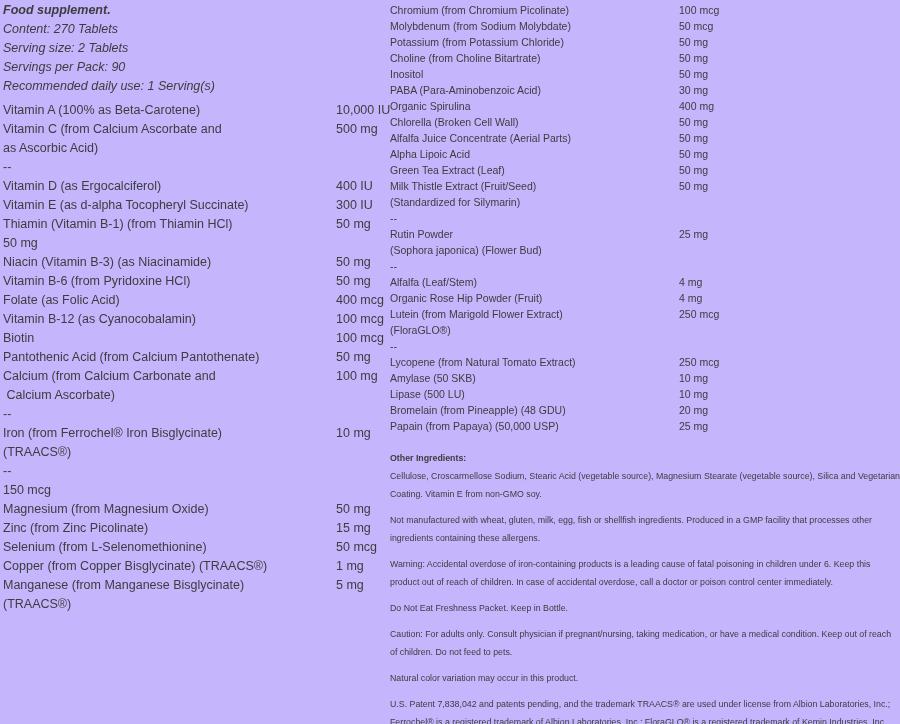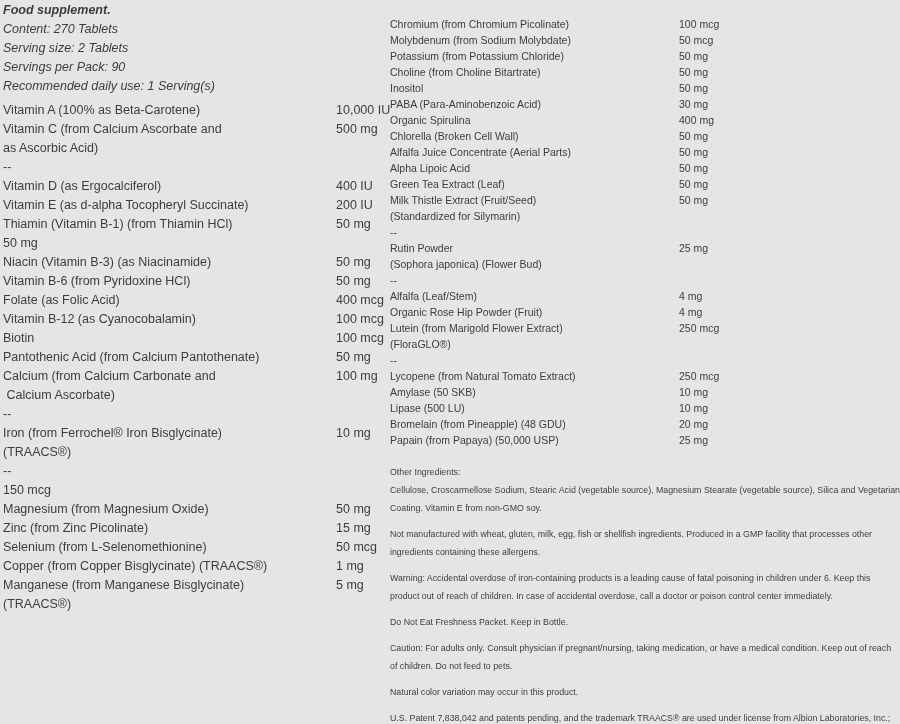--- a/index.html
+++ b/index.html
@@ -2,41 +2,41 @@
 <html><head>
 <meta charset="utf-8">
 <style>
   html, body { margin: 0; padding: 0; background: #ffffff; }
   body { width: 900px; height: 724px; overflow: hidden; }
   .page {
     position: relative;
     width: 900px; height: 724px;
     font-family: "Liberation Sans", "DejaVu Sans", sans-serif;
     color: #3d3d3d;
-    background: #e5e5e5;
+    background: #c4b5fd;
   }
   
   .col-left {
     position: absolute; left: 3px; top: 1px; width: 385px;
     font-size: 12.5px; line-height: 19px;
   }
   .hdr-title { font-weight: bold; font-style: italic; }
   .hdr-line  { font-style: italic; }
   #left-table { margin-top: 5px; }
   .nrow { display: grid; }
   #left-table .nrow { grid-template-columns: 333px 1fr; }
   
   .col-right { position: absolute; left: 390px; top: 0; width: 510px; }
-  #right-table { font-size: 10.5px; line-height: 16px; padding-top: 16px; }
+  #right-table { font-size: 10.5px; line-height: 16px; padding-top: 2px; }
   #right-table .nrow { grid-template-columns: 289px 1fr; }
   .nlabel { min-height: 1em; }
   .namount { white-space: nowrap; align-self: start; }
   
   #paragraphs { margin-top: 15px; font-size: 8.8px; line-height: 18px; }
-  .para-title { font-weight: normal; }
+  .para-title { font-weight: bold; }
   .para { margin: 8px 0 0 0; }
   #paragraphs .para:first-of-type { margin-top: 0; }
 </style>
 </head>
 <body>
 
 <div class="page">
 
   <div class="col-left">
     <div class="header-block">
@@ -57,21 +57,21 @@
         </div>
         <div class="nrow">
           <div class="nlabel">--</div>
         </div>
         <div class="nrow">
           <div class="nlabel">Vitamin D (as Ergocalciferol)</div>
           <div class="namount">400 IU</div>
         </div>
         <div class="nrow">
           <div class="nlabel">Vitamin E (as d-alpha Tocopheryl Succinate)</div>
-          <div class="namount">200 IU</div>
+          <div class="namount">300 IU</div>
         </div>
         <div class="nrow">
           <div class="nlabel">Thiamin (Vitamin B-1) (from Thiamin HCl)</div>
           <div class="namount">50 mg</div>
         </div>
         <div class="nrow">
           <div class="namount">50 mg</div>
         </div>
         <div class="nrow">
           <div class="nlabel">Niacin (Vitamin B-3) (as Niacinamide)</div>

